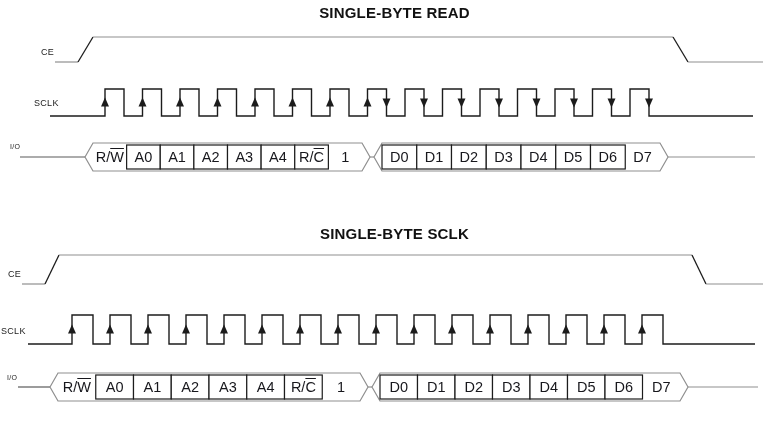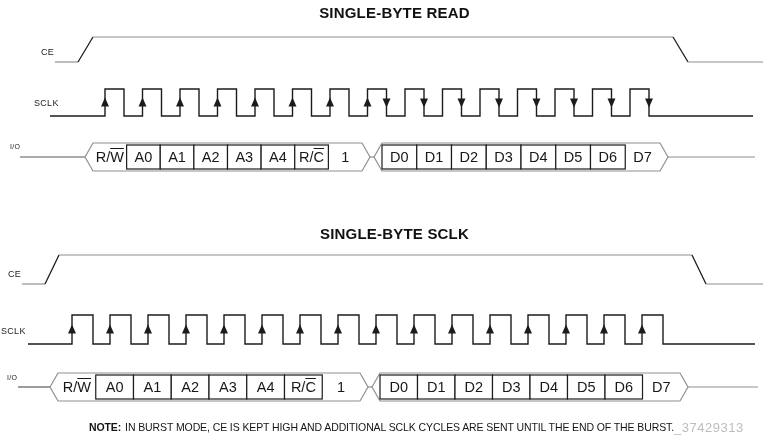--- a/index.html
+++ b/index.html
@@ -154,16 +154,13 @@
       <div class="cell" style="left: 380px; top: 373px; width: 37.5px; height: 28px;">D0</div>
       <div class="cell" style="left: 417.5px; top: 373px; width: 37.5px; height: 28px;">D1</div>
       <div class="cell" style="left: 455px; top: 373px; width: 37.5px; height: 28px;">D2</div>
       <div class="cell" style="left: 492.5px; top: 373px; width: 37.5px; height: 28px;">D3</div>
       <div class="cell" style="left: 530px; top: 373px; width: 37.5px; height: 28px;">D4</div>
       <div class="cell" style="left: 567.5px; top: 373px; width: 37.5px; height: 28px;">D5</div>
       <div class="cell" style="left: 605px; top: 373px; width: 37.5px; height: 28px;">D6</div>
       <div class="cell" style="left: 642.5px; top: 373px; width: 37.5px; height: 28px;">D7</div>
     </div>
 
-  <div class="note">
-    <span class="inner"><b>NOTE:</b><span>IN BURST MODE, CE IS KEPT HIGH AND ADDITIONAL SCLK CYCLES ARE SENT UNTIL THE END OF THE BURST.</span><span class="wm">_37429313</span></span>
-  </div>
 </div>
 
 </body></html>

